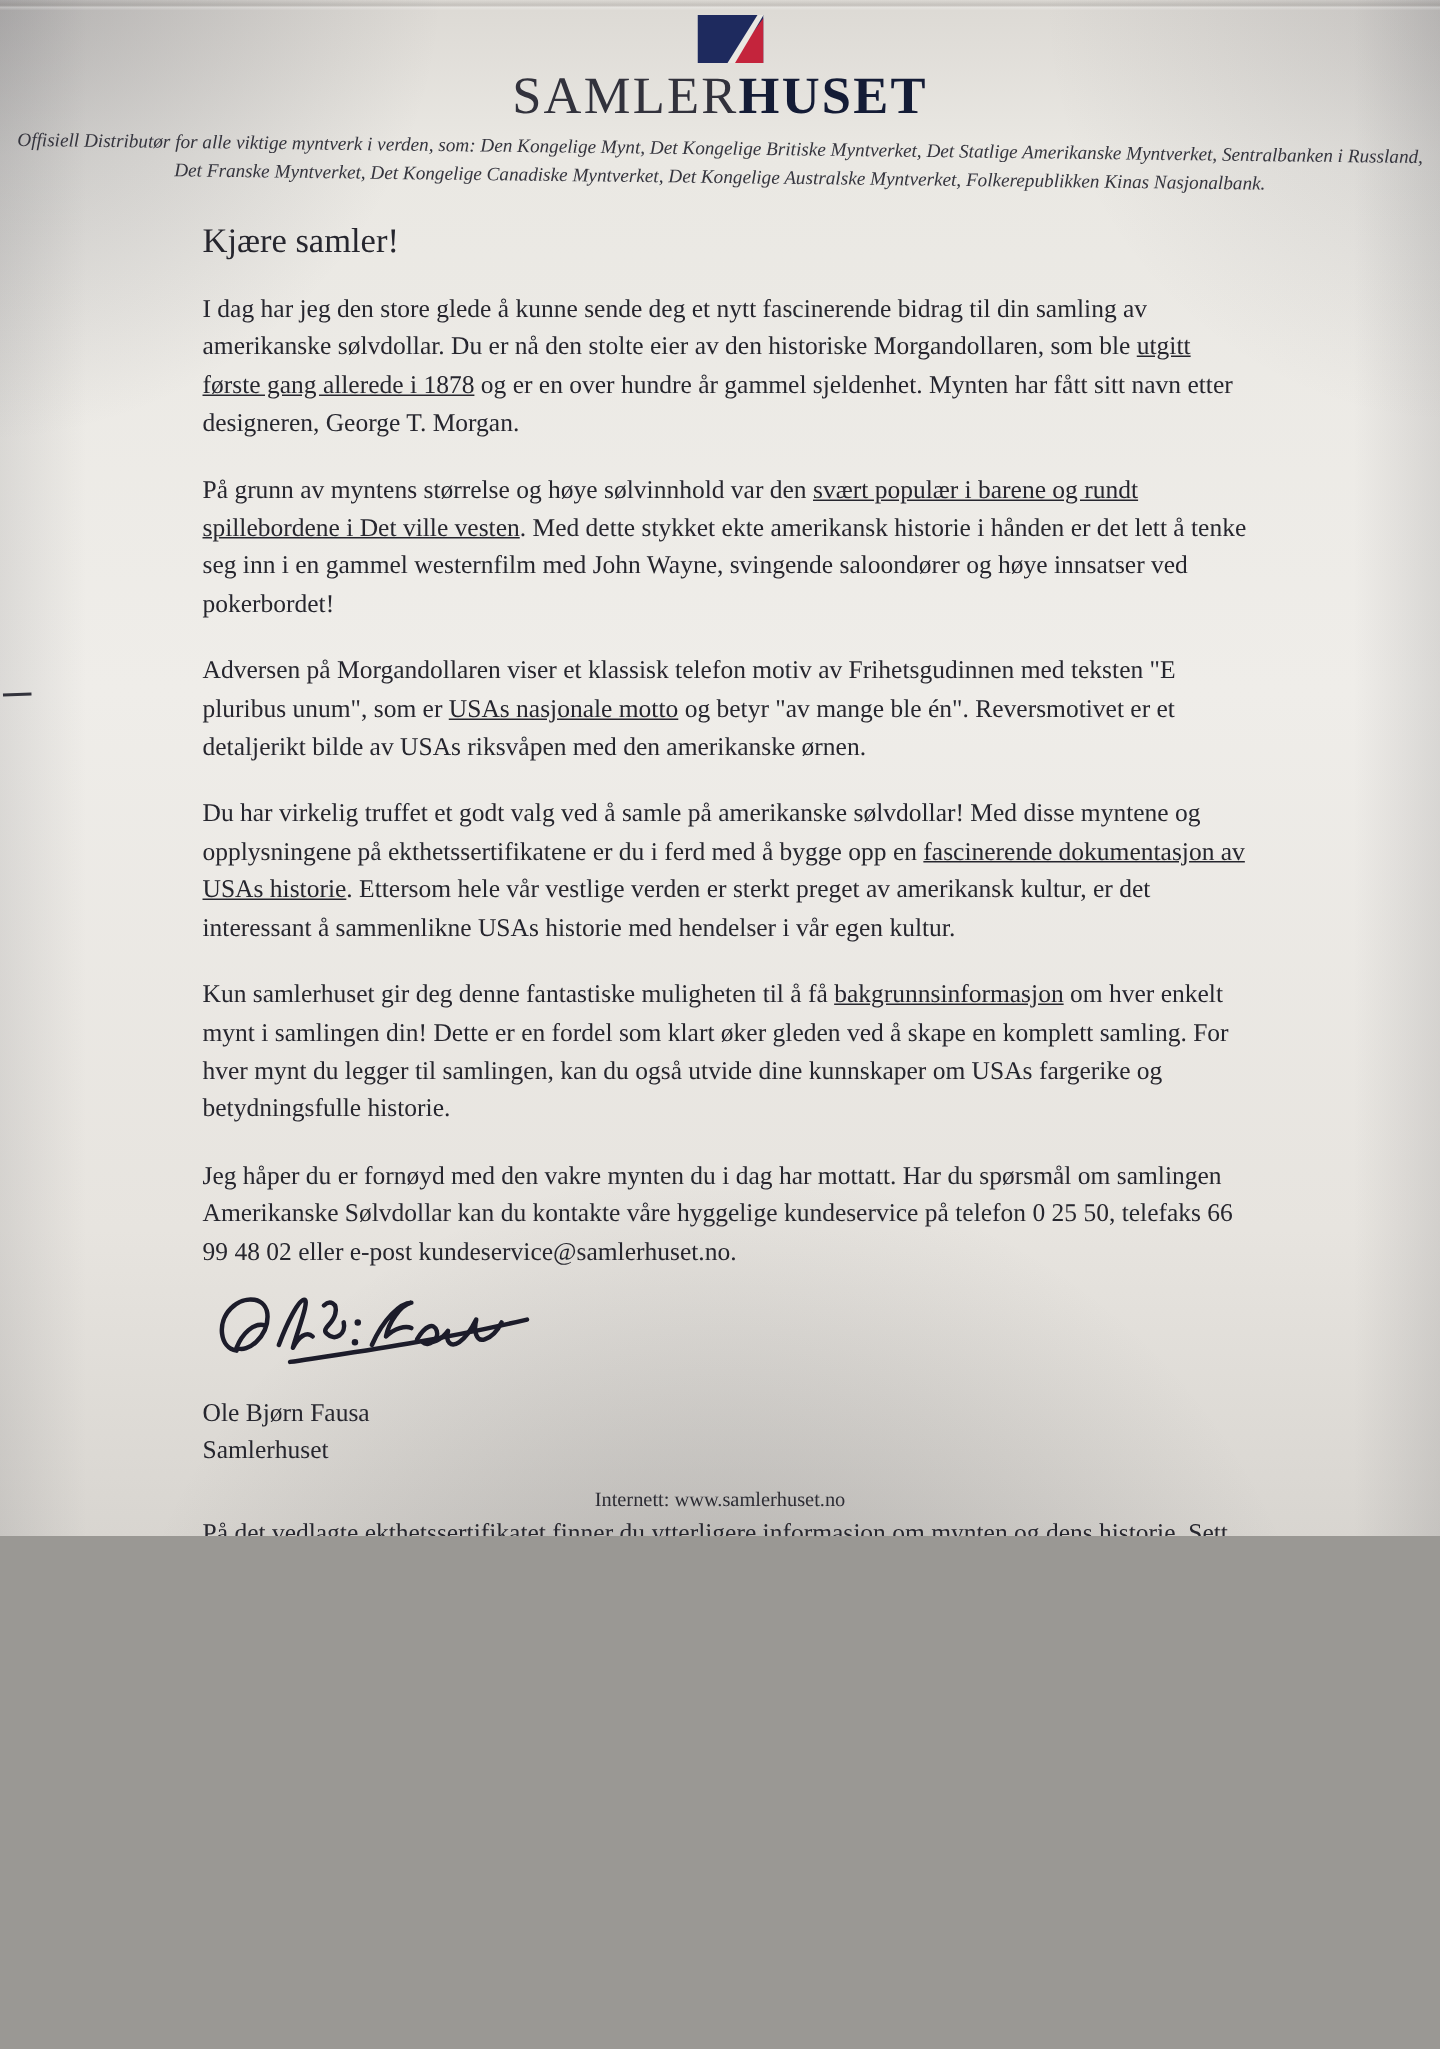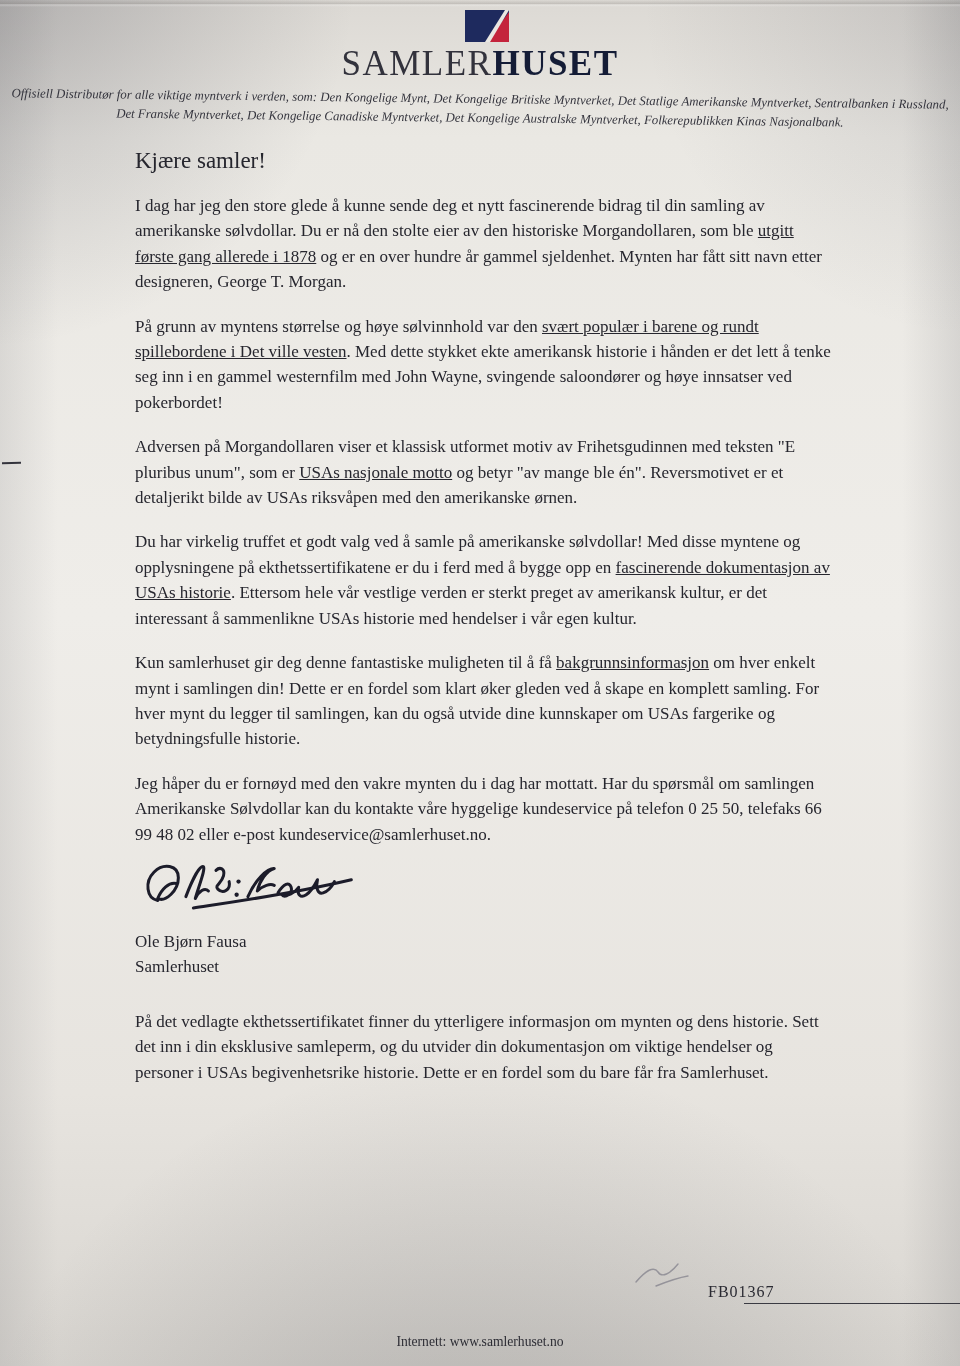--- a/index.html
+++ b/index.html
@@ -1,18 +1,18 @@
 <!DOCTYPE html>
 <html><head>
 <meta charset="utf-8">
 <style>
   html,body { margin:0; padding:0; background:#9a9894; }
   .page {
     position: relative;
-    width: 960px; height: 1366px;
+    width: 960px; height: 1024px;
     margin: 0 auto;
     overflow: hidden;
     color: #26262e;
     font-family: "Liberation Serif", serif;
     background:
       radial-gradient(circle at -2% -2%, rgba(70,70,80,.30), transparent 22%),
       radial-gradient(circle at 102% 0%, rgba(70,70,80,.16), transparent 20%),
       radial-gradient(circle at 50% 116%, rgba(60,60,65,.28), transparent 32%),
       linear-gradient(90deg, rgba(100,100,105,.14), rgba(255,255,255,0) 6%, rgba(255,255,255,0) 94%, rgba(100,100,105,.16)),
       linear-gradient(180deg, #dcd9d4 0%, #eae8e3 10%, #efede9 45%, #e7e4df 80%, #d8d5d0 100%);
@@ -103,21 +103,21 @@
       <div>Offisiell Distributør for alle viktige myntverk i verden, som: Den Kongelige Mynt, Det Kongelige Britiske Myntverket, Det Statlige Amerikanske Myntverket, Sentralbanken i Russland,</div>
       <div>Det Franske Myntverket, Det Kongelige Canadiske Myntverket, Det Kongelige Australske Myntverket, Folkerepublikken Kinas Nasjonalbank.</div>
     </div>
   </header>
 
   <main>
     <p class="salutation">Kjære samler!</p>
 
     <p class="para"><span>I dag har jeg den store glede å kunne sende deg et nytt fascinerende bidrag til din samling av amerikanske sølvdollar. Du er nå den stolte eier av den historiske Morgandollaren, som ble </span><span class="u">utgitt første gang allerede i 1878</span><span> og er en over hundre år gammel sjeldenhet. Mynten har fått sitt navn etter designeren, George T. Morgan.</span></p>
     <p class="para"><span>På grunn av myntens størrelse og høye sølvinnhold var den </span><span class="u">svært populær i barene og rundt spillebordene i Det ville vesten</span><span>. Med dette stykket ekte amerikansk historie i hånden er det lett å tenke seg inn i en gammel westernfilm med John Wayne, svingende saloondører og høye innsatser ved pokerbordet!</span></p>
-    <p class="para"><span>Adversen på Morgandollaren viser et klassisk utformet motiv av Frihetsgudinnen med teksten "E pluribus unum", som er </span><span class="u">USAs nasjonale motto</span><span> og betyr "av mange ble én". Reversmotivet er et detaljerikt bilde av USAs riksvåpen med den amerikanske ørnen.</span></p>
+    <p class="para"><span>Adversen på Morgandollaren viser et klassisk telefon motiv av Frihetsgudinnen med teksten "E pluribus unum", som er </span><span class="u">USAs nasjonale motto</span><span> og betyr "av mange ble én". Reversmotivet er et detaljerikt bilde av USAs riksvåpen med den amerikanske ørnen.</span></p>
     <p class="para"><span>Du har virkelig truffet et godt valg ved å samle på amerikanske sølvdollar! Med disse myntene og opplysningene på ekthetssertifikatene er du i ferd med å bygge opp en </span><span class="u">fascinerende dokumentasjon av USAs historie</span><span>. Ettersom hele vår vestlige verden er sterkt preget av amerikansk kultur, er det interessant å sammenlikne USAs historie med hendelser i vår egen kultur.</span></p>
     <p class="para"><span>Kun samlerhuset gir deg denne fantastiske muligheten til å få </span><span class="u">bakgrunnsinformasjon</span><span> om hver enkelt mynt i samlingen din! Dette er en fordel som klart øker gleden ved å skape en komplett samling. For hver mynt du legger til samlingen, kan du også utvide dine kunnskaper om USAs fargerike og betydningsfulle historie.</span></p>
     <p class="para"><span>Jeg håper du er fornøyd med den vakre mynten du i dag har mottatt. Har du spørsmål om samlingen Amerikanske Sølvdollar kan du kontakte våre hyggelige kundeservice på telefon 0 25 50, telefaks 66 99 48 02 eller e-post kundeservice@samlerhuset.no.</span></p>
 
 
     <div class="signature">
       <svg width="235" height="76" viewBox="0 0 250 80" aria-hidden="true">
         <g fill="none" stroke="#1c1c2a" stroke-width="3.2" stroke-linecap="round" stroke-linejoin="round">
           <path d="M22 50 C10 48 8 30 18 20 C28 10 44 12 44 26 C44 40 30 52 22 48 C26 38 34 30 42 32"></path>
           <path d="M52 46 C58 30 66 14 70 14 C74 14 66 34 62 48 C66 40 72 36 76 40"></path>

